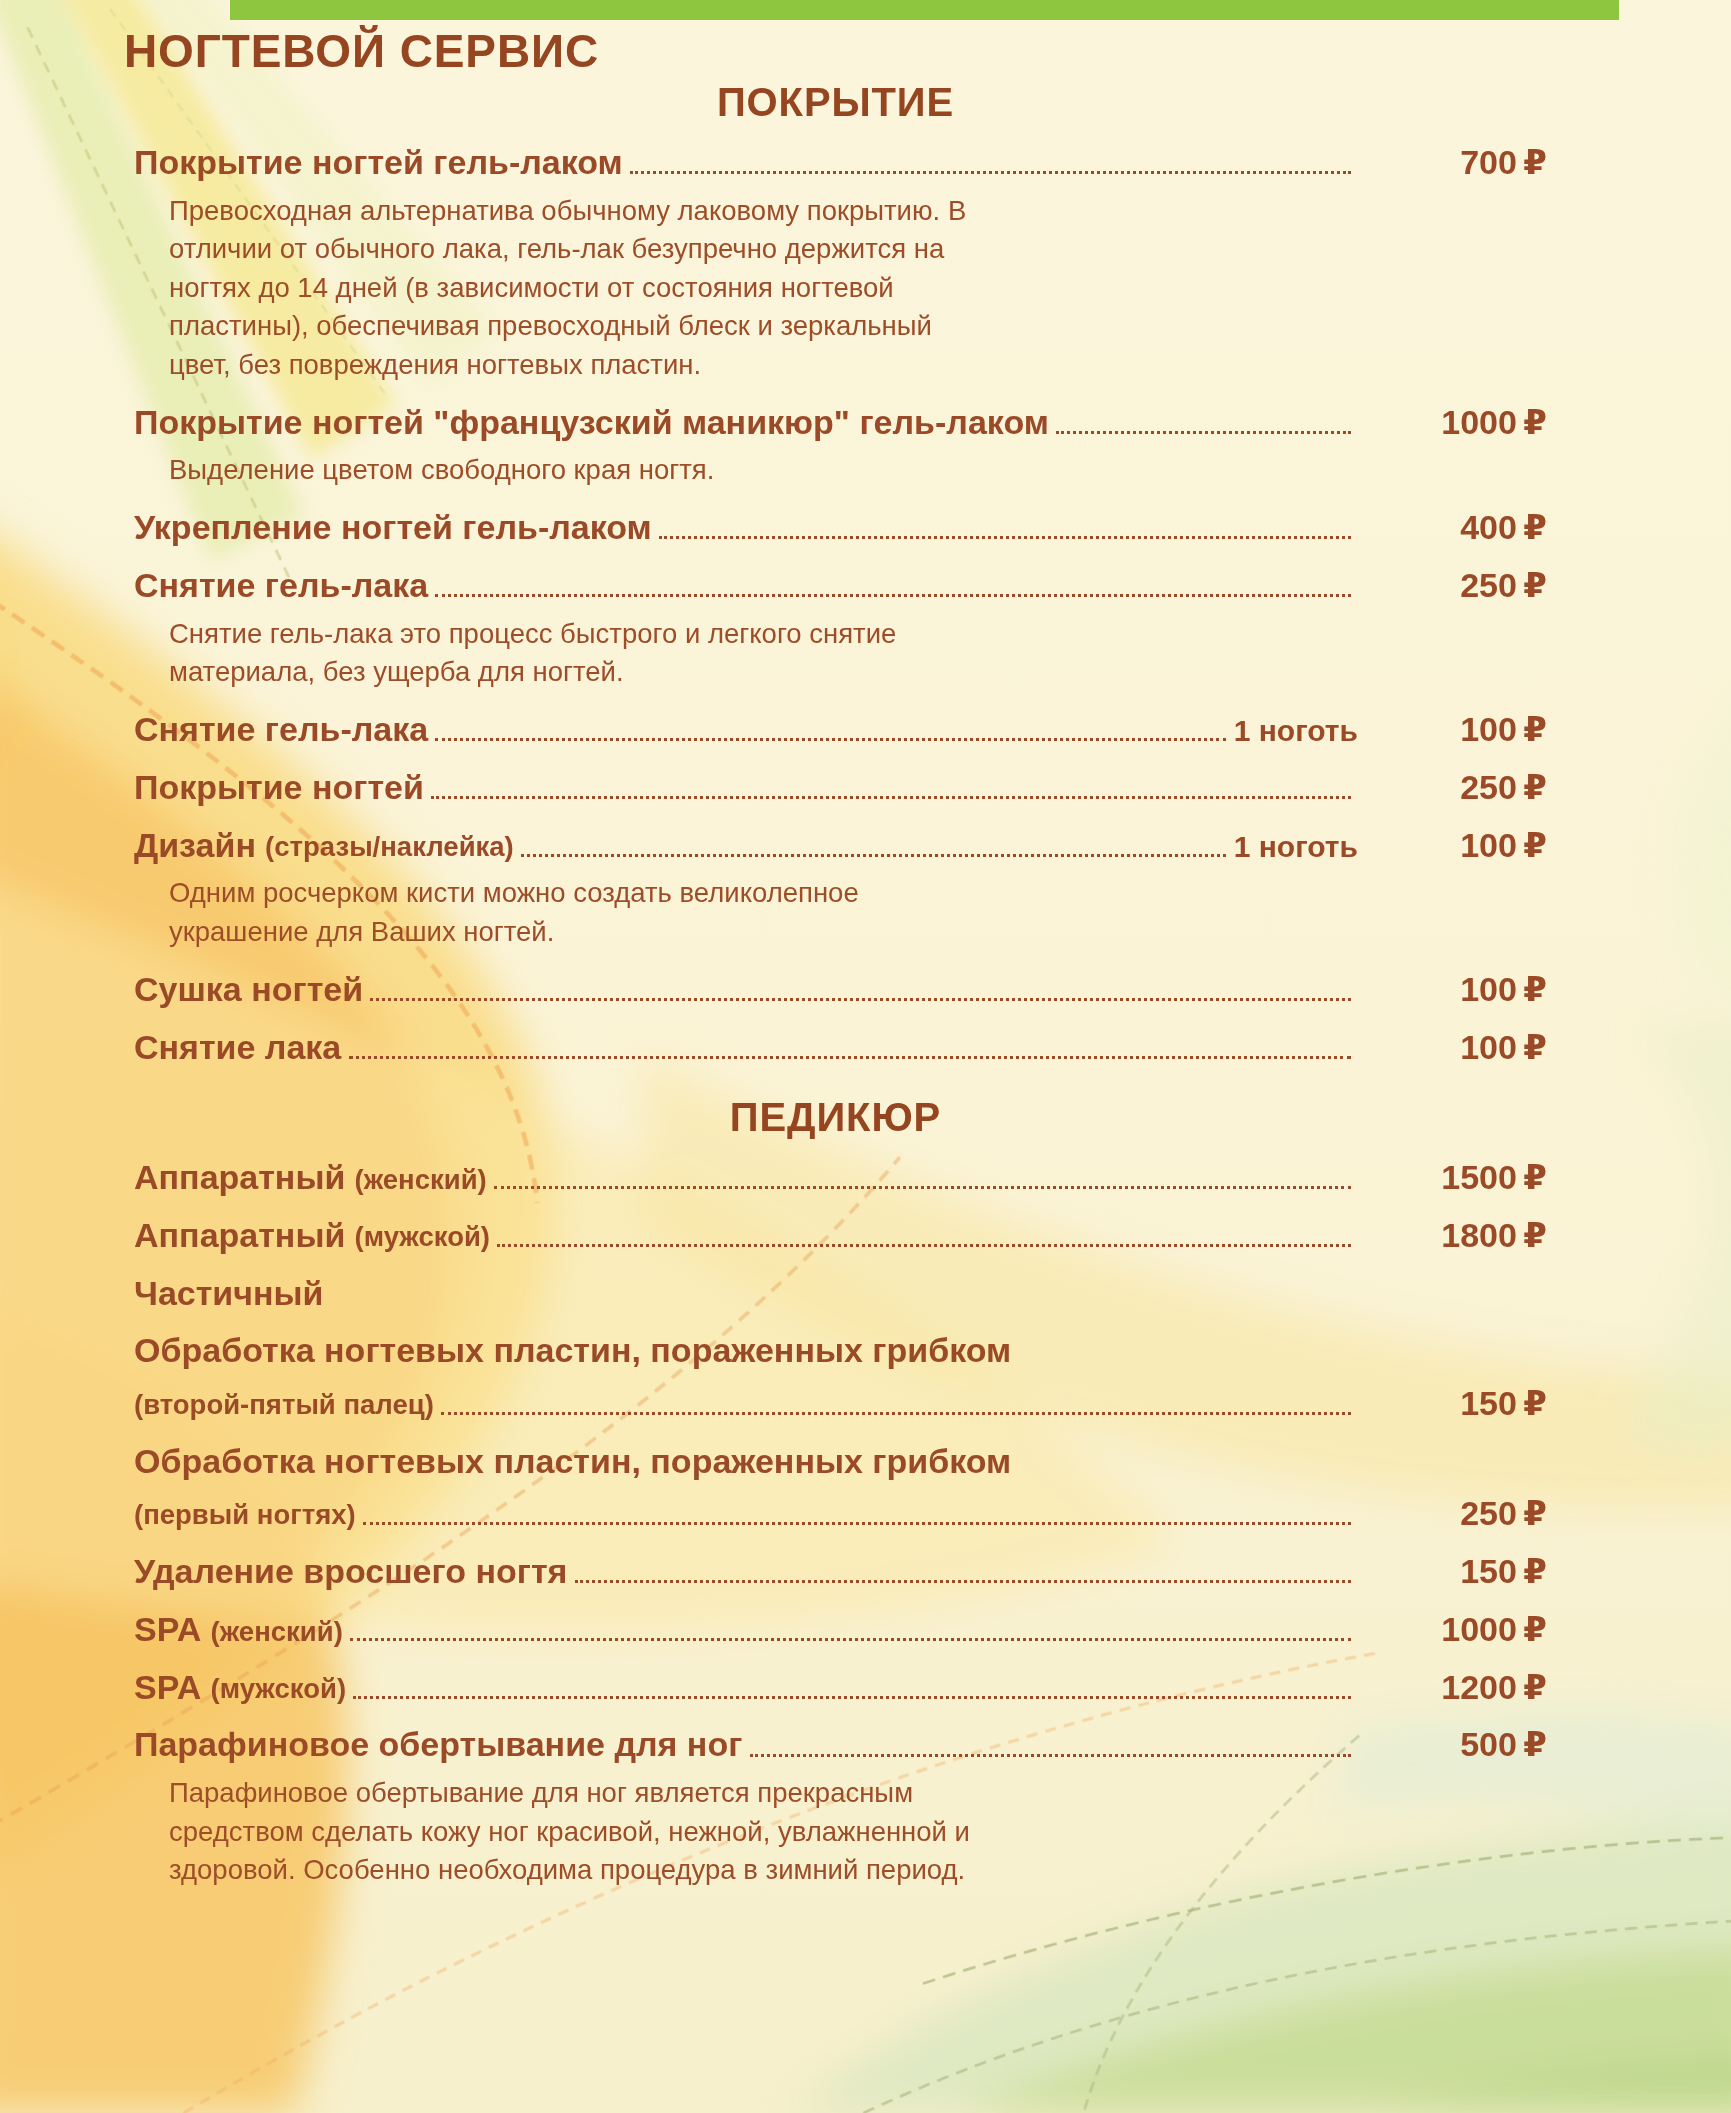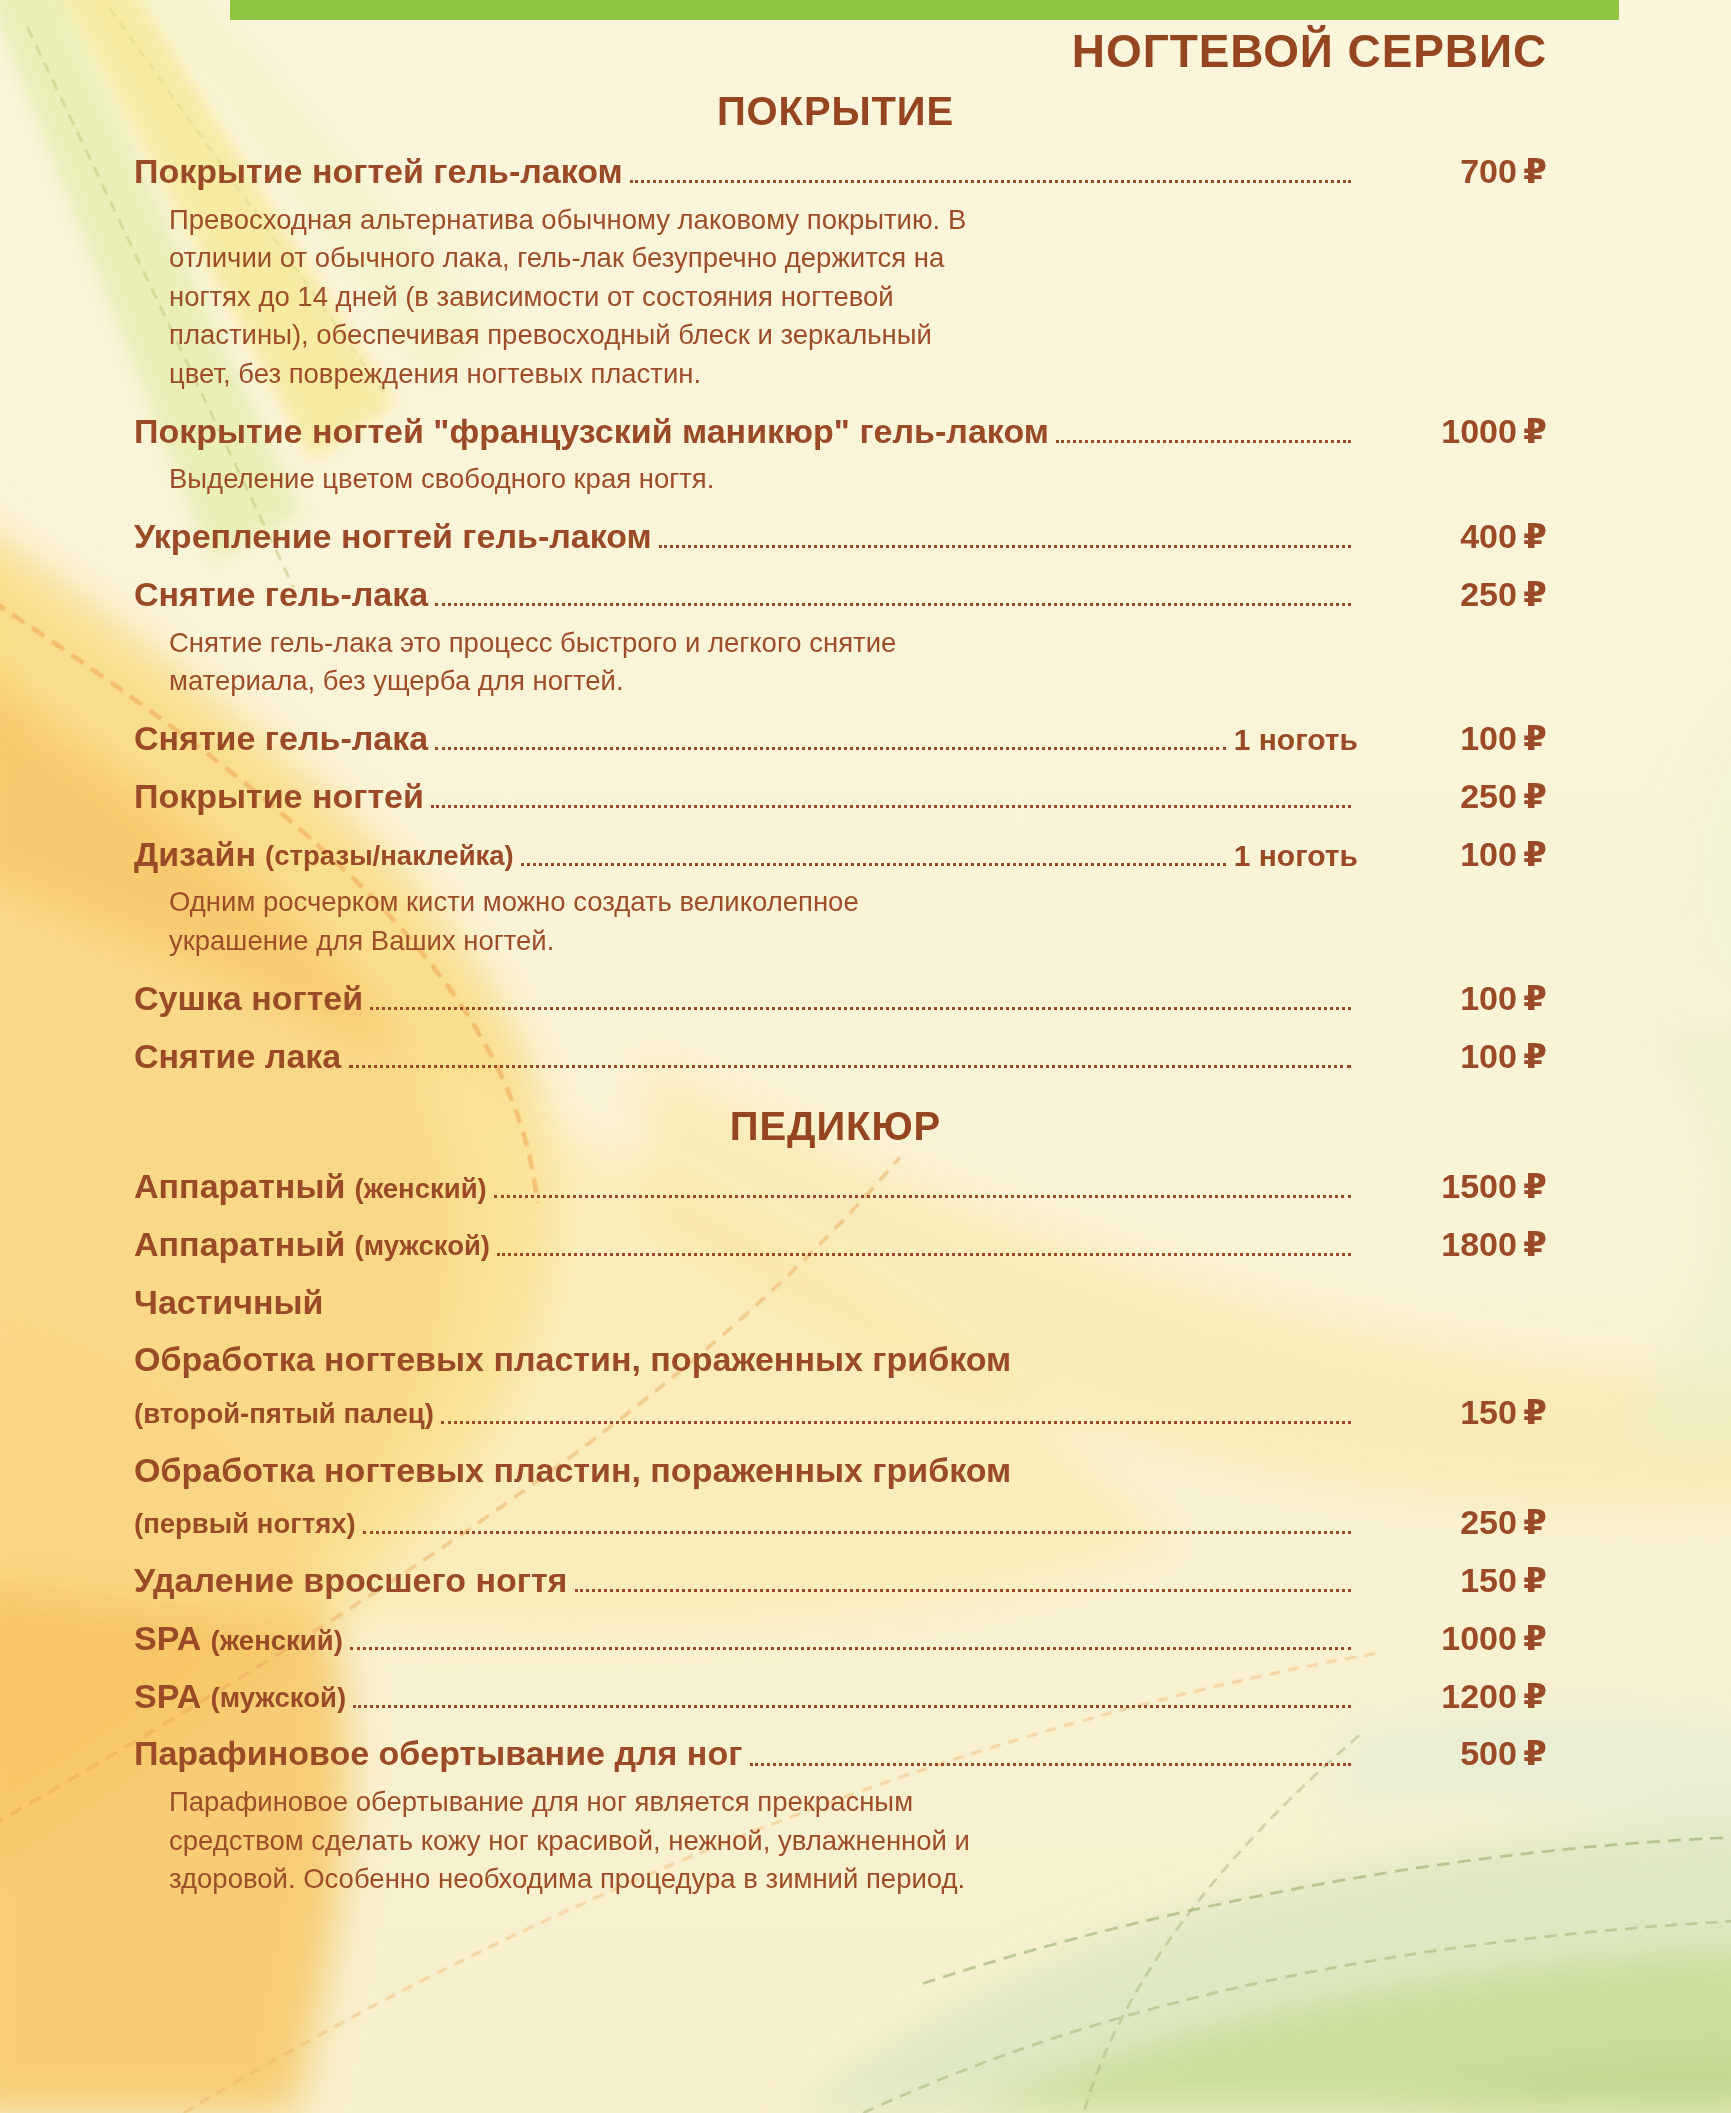--- a/index.html
+++ b/index.html
@@ -12,28 +12,28 @@
     width:1731px;height:2113px;
     position:relative;overflow:hidden;
     background:linear-gradient(180deg,#fbf5dc 0%,#faf3d5 55%,#f7f0cc 100%);
     font-family:"Liberation Sans",sans-serif;
     color:var(--brown);
   }
   .art{position:absolute;inset:0;z-index:0;}
   .topbar{position:absolute;top:0;left:230px;width:1389px;height:20px;background:var(--bar);z-index:2;}
   .content{position:relative;z-index:1;padding:9.2px 184px 22px 124px;}
   .page-title{
-    text-align:right;font-size:46px;font-weight:bold;
+    text-align:left;font-size:46px;font-weight:bold;
     margin:14.7px 0 0 0;letter-spacing:0.9px;color:#964521;
   }
   .section-title{
     text-align:center;font-size:40px;font-weight:bold;
     margin:27.5px 0 14.7px 0;color:#964521;letter-spacing:0.9px;
   }
-  .menu > .section:first-child > .section-title{margin-top:11px;}
+  .menu > .section:first-child > .section-title{margin-top:2px;}
   .item{margin-top:18.4px;margin-left:10px;}
   .row{display:flex;align-items:flex-end;font-weight:bold;font-size:34px;line-height:1.16;}
   .name{white-space:nowrap;}
   .small-name{font-size:27.5px;line-height:1.35;}
   .paren{font-size:27.5px;font-weight:bold;margin-left:9.2px;line-height:1.3;white-space:nowrap;}
   .dots{flex:1;min-width:22px;margin:0 7.3px 8.3px 7.3px;border-bottom:3.7px dotted var(--brown);height:0;}
   .unit{font-size:30px;font-weight:bold;white-space:nowrap;margin-bottom:0.9px;}
   .price{min-width:163px;margin-left:26px;text-align:right;white-space:nowrap;}
   .cur{font-family:"DejaVu Sans",sans-serif;margin-left:6.4px;}
   .title-line{font-size:34px;font-weight:bold;line-height:1.16;}

